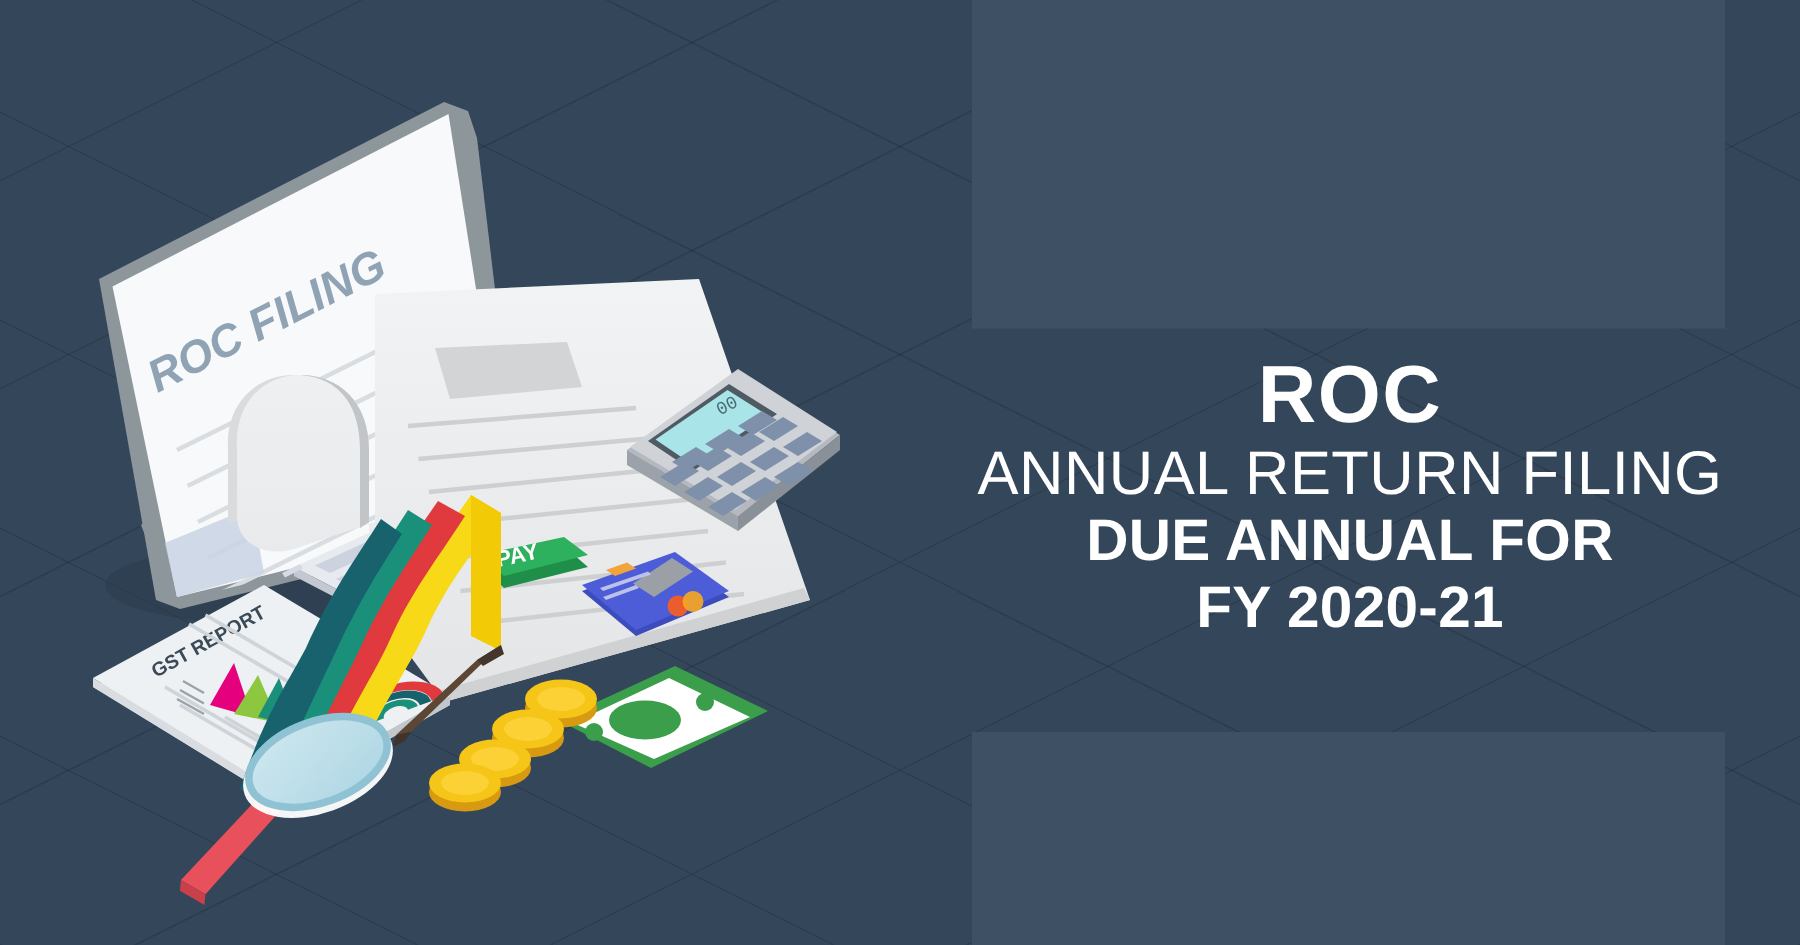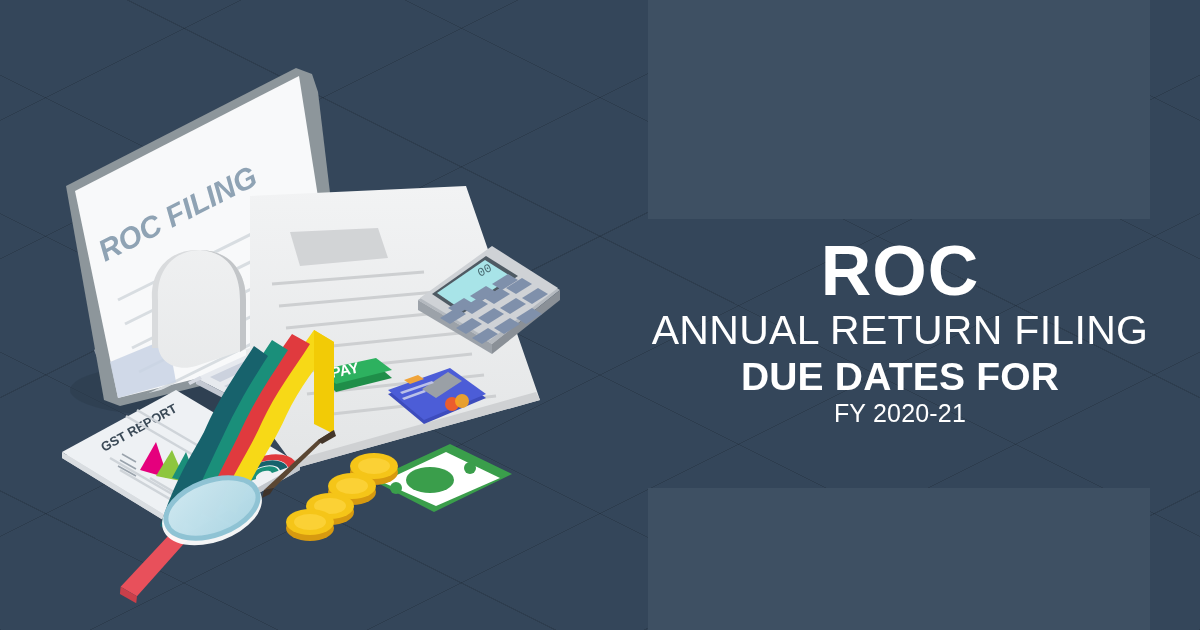--- a/index.html
+++ b/index.html
@@ -23,33 +23,33 @@
   .panel{position:absolute;background:#3e5063;}
   #panel-top{left:648px;top:-6px;width:502px;height:225px;}
   #panel-bottom{left:648px;top:488px;width:502px;height:148px;}
 
   
   #title-block{
     position:absolute;left:630px;top:238px;width:540px;
     text-align:center;color:#ffffff;
   }
   #t-roc{
-    font-size:70px;font-weight:bold;letter-spacing:1px;line-height:0.96;
+    font-size:54px;font-weight:bold;letter-spacing:1px;line-height:0.96;
     margin:0 0 4px 0;
   }
   #t-sub1{
     font-size:41px;font-weight:normal;letter-spacing:0.3px;line-height:1.06;
     margin:0;white-space:nowrap;
   }
   #t-sub2{
     font-size:39px;font-weight:600;letter-spacing:0.2px;line-height:1.12;
     margin:2px 0 0 0;white-space:nowrap;
   }
   #t-sub3{
-    font-size:25px;font-weight:400;letter-spacing:0.2px;line-height:1.12;
+    font-size:39px;font-weight:700;letter-spacing:0.2px;line-height:1.12;
     margin:1px 0 0 0;white-space:nowrap;
   }
 
   
   #illustration{position:absolute;left:0;top:0;width:640px;height:630px;}
   #illustration svg{display:block;}
 </style>
 </head>
 <body>
 
@@ -278,17 +278,17 @@
           <ellipse cx="310" cy="522" rx="16" ry="8" fill="#ffd94a" opacity="0.6"></ellipse>
         </g>
       </g>
 
     </svg>
   </div>
 
   <div id="title-block">
     <div id="t-roc">ROC</div>
     <div id="t-sub1">ANNUAL RETURN FILING</div>
-    <div id="t-sub2">DUE DATES FOR</div>
+    <div id="t-sub2">DUE ANNUAL FOR</div>
     <div id="t-sub3">FY 2020-21</div>
   </div>
 
 </div>
 
 </body></html>

